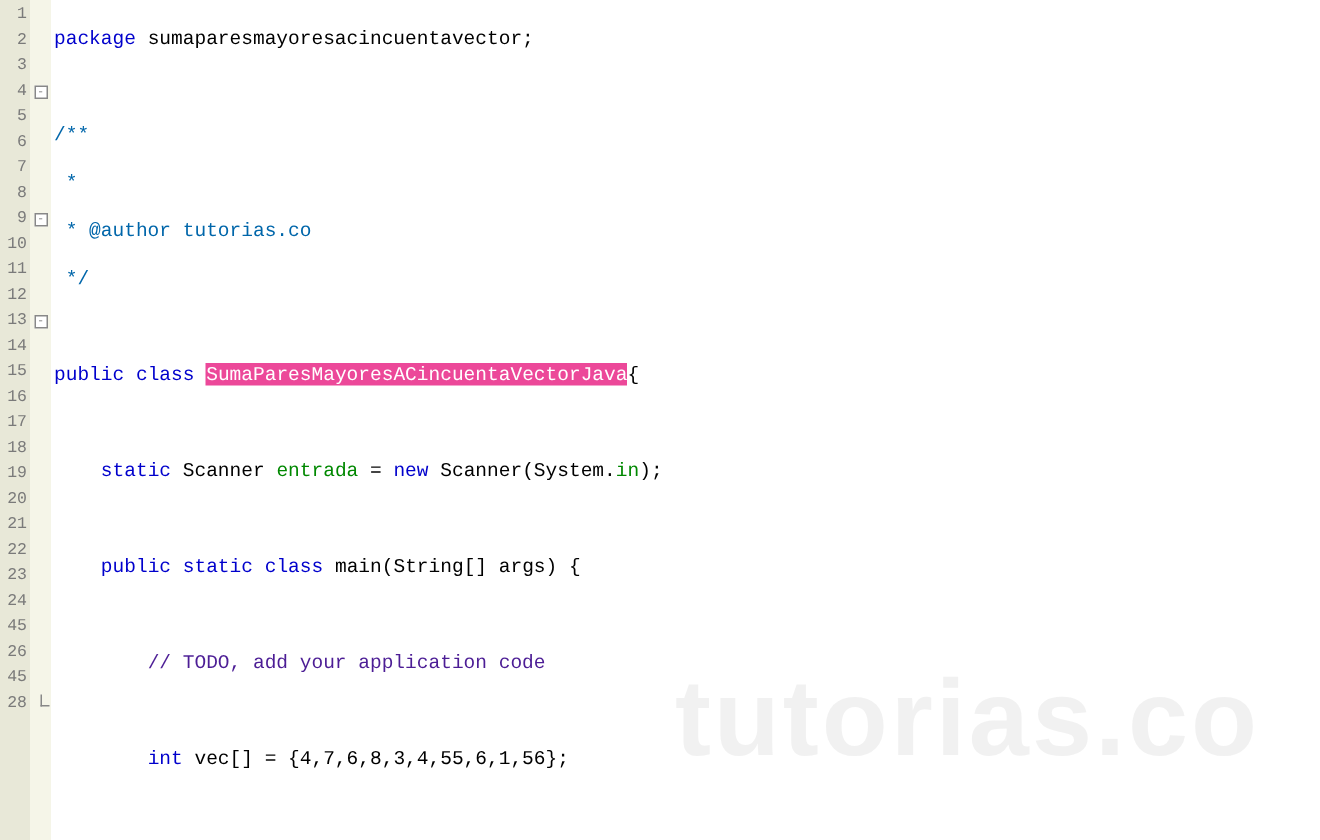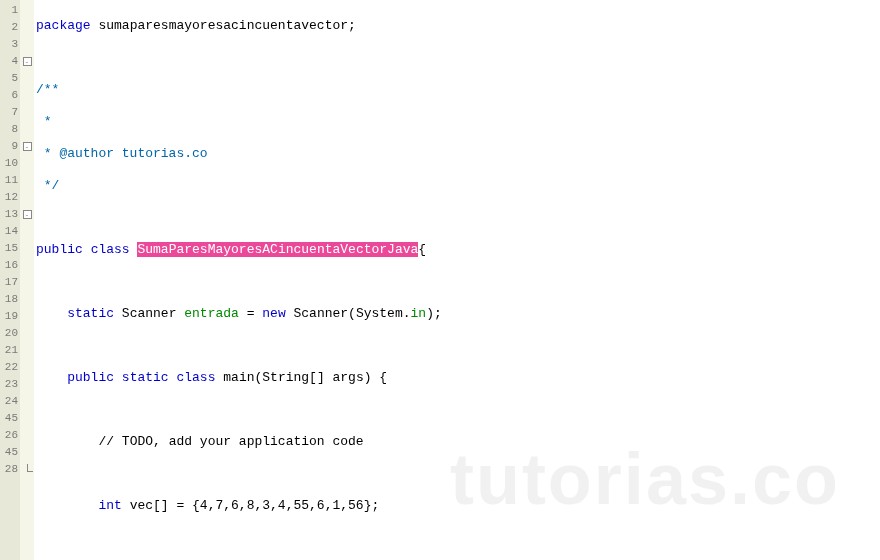--- a/index.html
+++ b/index.html
@@ -62,21 +62,21 @@
     padding-top: 2px;
     padding-left: 2px;
     white-space: pre;
     position: relative;
   }
   .code .line {
     height: 17px;
     line-height: 17px;
   }
   .kw { color: #0000cc; text-align: right; }
-  .com { color: #000000; }
+  .com { color: #4c1d95; }
   .doc { color: #0066aa; }
   .field { color: #008800; }
   .sel {
     background: #ec4899;
     color: #ffffff;
   }
   .watermark {
     position: absolute;
     right: 40px;
     bottom: 40px;

